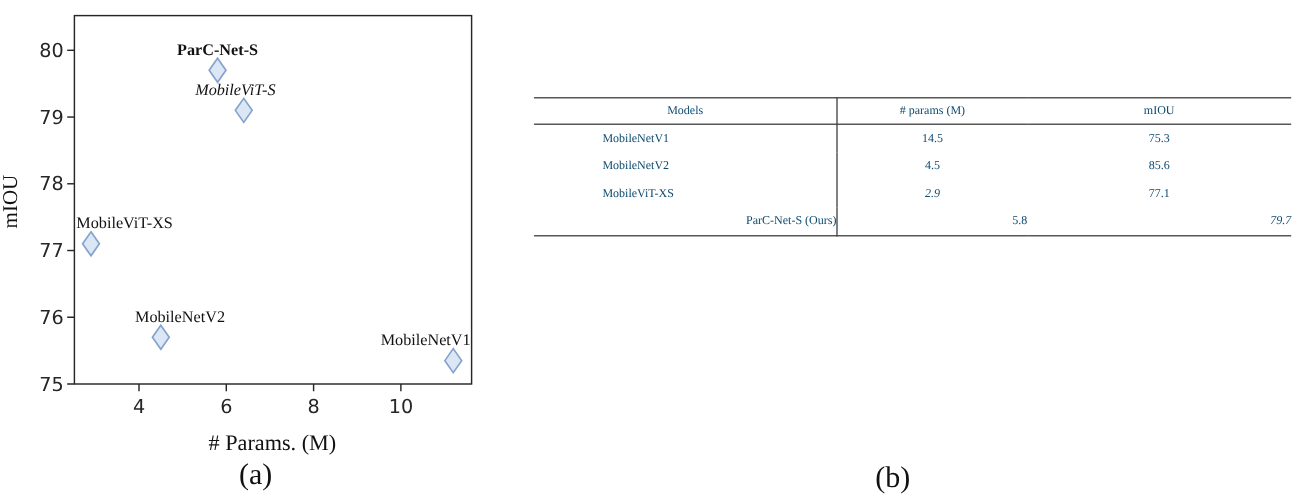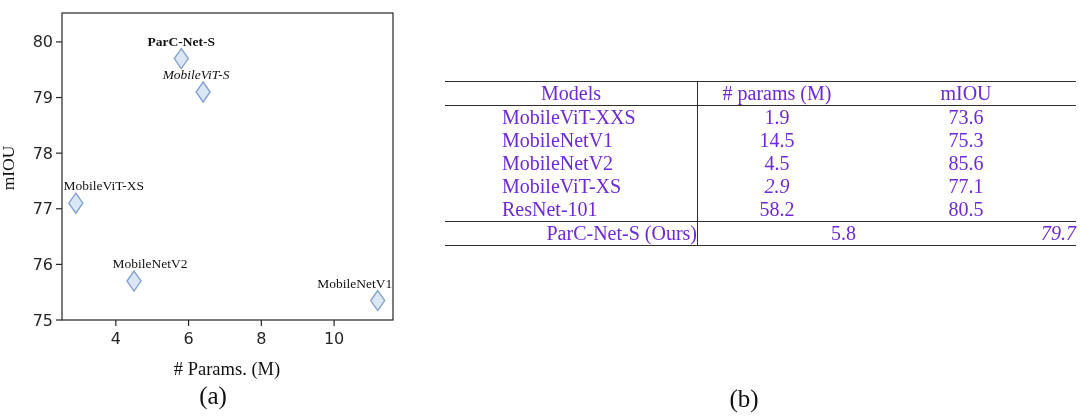--- a/index.html
+++ b/index.html
@@ -4,21 +4,21 @@
 <style>
   html,body { margin:0; padding:0; background:#ffffff; }
   #figure {
     position:relative; width:1080px; height:419px; background:#ffffff;
     font-family:"Liberation Serif", serif; overflow:hidden;
   }
   #scatter-svg { position:absolute; left:0; top:0; }
   #results-table {
     position:absolute; left:445px; top:81px; width:630px;
     border-collapse:collapse; table-layout:fixed;
-    font-family:"Liberation Serif", serif; font-size:20px; color:#6d28d9;
+    font-family:"Liberation Serif", serif; font-size:10px; color:#0c4a6e;
   }
   #results-table th, #results-table td { padding:0; height:23px; font-weight:normal; }
   #results-table thead th {
     height:21px; text-align:center;
     border-top:1.6px solid #2f2f2f; border-bottom:1.6px solid #2f2f2f;
   }
   #results-table .c0 { width:252px; }
   #results-table .c1 { width:158px; }
   #results-table .c2 { width:220px; }
   #results-table td.c0, #results-table th.c0 { border-right:1.4px solid #2f2f2f; }
@@ -77,44 +77,34 @@
   <table id="results-table">
     <thead>
         <tr id="thead-row">
           <th class="c0">Models</th>
           <th class="c1"># params (M)</th>
           <th class="c2">mIOU</th>
         </tr>
       </thead>
     <tbody id="tbody">
         <tr>
-          <td class="c0">MobileViT-XXS</td>
-          <td class="c1 bold">1.9</td>
-          <td class="c2">73.6</td>
-        </tr>
-        <tr>
           <td class="c0">MobileNetV1</td>
           <td class="c1">14.5</td>
           <td class="c2">75.3</td>
         </tr>
         <tr>
           <td class="c0">MobileNetV2</td>
           <td class="c1">4.5</td>
           <td class="c2">85.6</td>
         </tr>
         <tr>
           <td class="c0">MobileViT-XS</td>
           <td class="c1 italic">2.9</td>
           <td class="c2">77.1</td>
         </tr>
-        <tr class="section-end">
-          <td class="c0">ResNet-101</td>
-          <td class="c1">58.2</td>
-          <td class="c2 bold">80.5</td>
-        </tr>
         <tr>
           <td class="c0">ParC-Net-S (Ours)</td>
           <td class="c1">5.8</td>
           <td class="c2 italic">79.7</td>
         </tr>
       </tbody>
   </table>
   <div class="caption" id="cap-a">(a)</div>
   <div class="caption" id="cap-b">(b)</div>
 </div>

